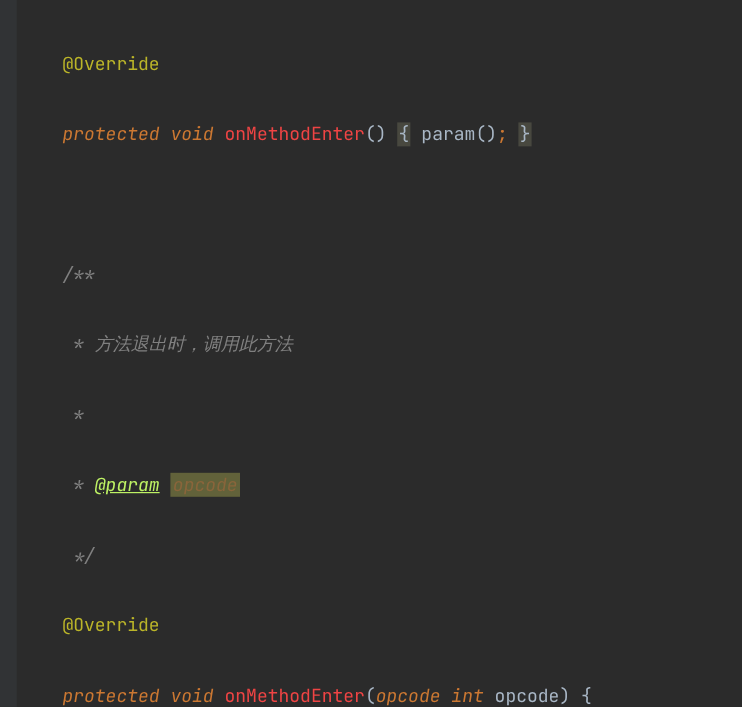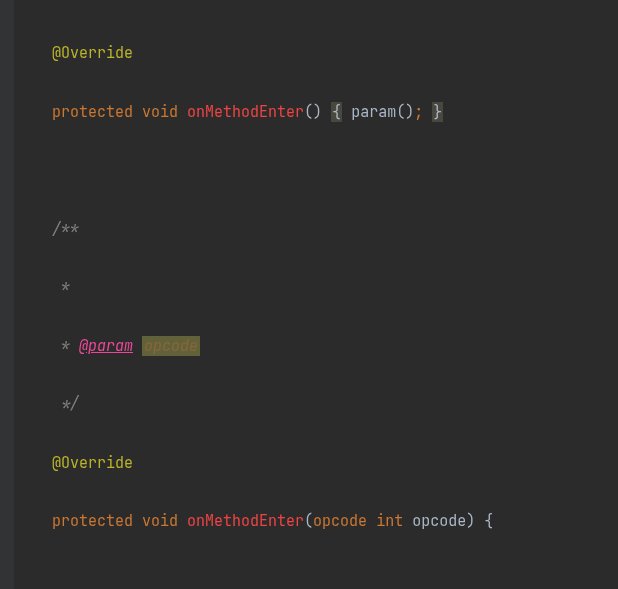--- a/index.html
+++ b/index.html
@@ -21,40 +21,41 @@
       width: 14px;
       height: 589px;
       background: #313335;
     }
     .code {
       padding-left: 52px;
       white-space: pre;
     }
     .line { display: block; min-height: 29.2px; }
     .annotation { color: #bbb529; }
-    .keyword { color: #cc7832; }
+    .keyword { color: #cc7832; font-style: italic; }
     .method { color: #ef4444; }
     .paren { color: #a9b7c6; }
     .brace-hl { background: #48483f; color: #a9b7c6; padding: 0 1px; }
     .comment { color: #808080; font-style: italic; }
-    .doc-tag { color: #ec4899; font-style: italic; text-decoration: underline; }
+    .doc-tag { color: #bef264; font-style: italic; text-decoration: underline; }
     .doc-param { color: #8a653b; font-style: italic; }
     .doc-param-hl { background: #62623a; padding: 0 2px; }
     .semicolon { color: #cc7832; }
   </style>
 </head>
 <body>
 
 <div class="gutter"></div>
 
 <div class="code">
 <span class="line"><span class="annotation">@Override</span></span>
 <span class="line"><span class="keyword">protected</span> <span class="keyword">void</span> <span class="method">onMethodEnter</span><span class="paren">()</span> <span class="brace-hl">{</span> <span class="paren">param</span><span class="paren">()</span><span class="semicolon">;</span> <span class="brace-hl">}</span></span>
 <span class="line"></span>
 <span class="line comment">/**</span>
+<span class="line comment"> * 方法退出时，调用此方法</span>
 <span class="line comment"> *</span>
 <span class="line"><span class="comment"> * </span><span class="doc-tag">@param</span><span class="comment"> </span><span class="doc-param doc-param-hl">opcode</span></span>
 <span class="line comment"> */</span>
 <span class="line"><span class="annotation">@Override</span></span>
 <span class="line"><span class="keyword">protected</span> <span class="keyword">void</span> <span class="method">onMethodEnter</span><span class="paren">(</span><span class="keyword">opcode</span> <span class="keyword">int</span> <span class="paren">opcode</span><span class="paren">)</span> <span class="paren">{</span></span>
 
 
 
 
 

